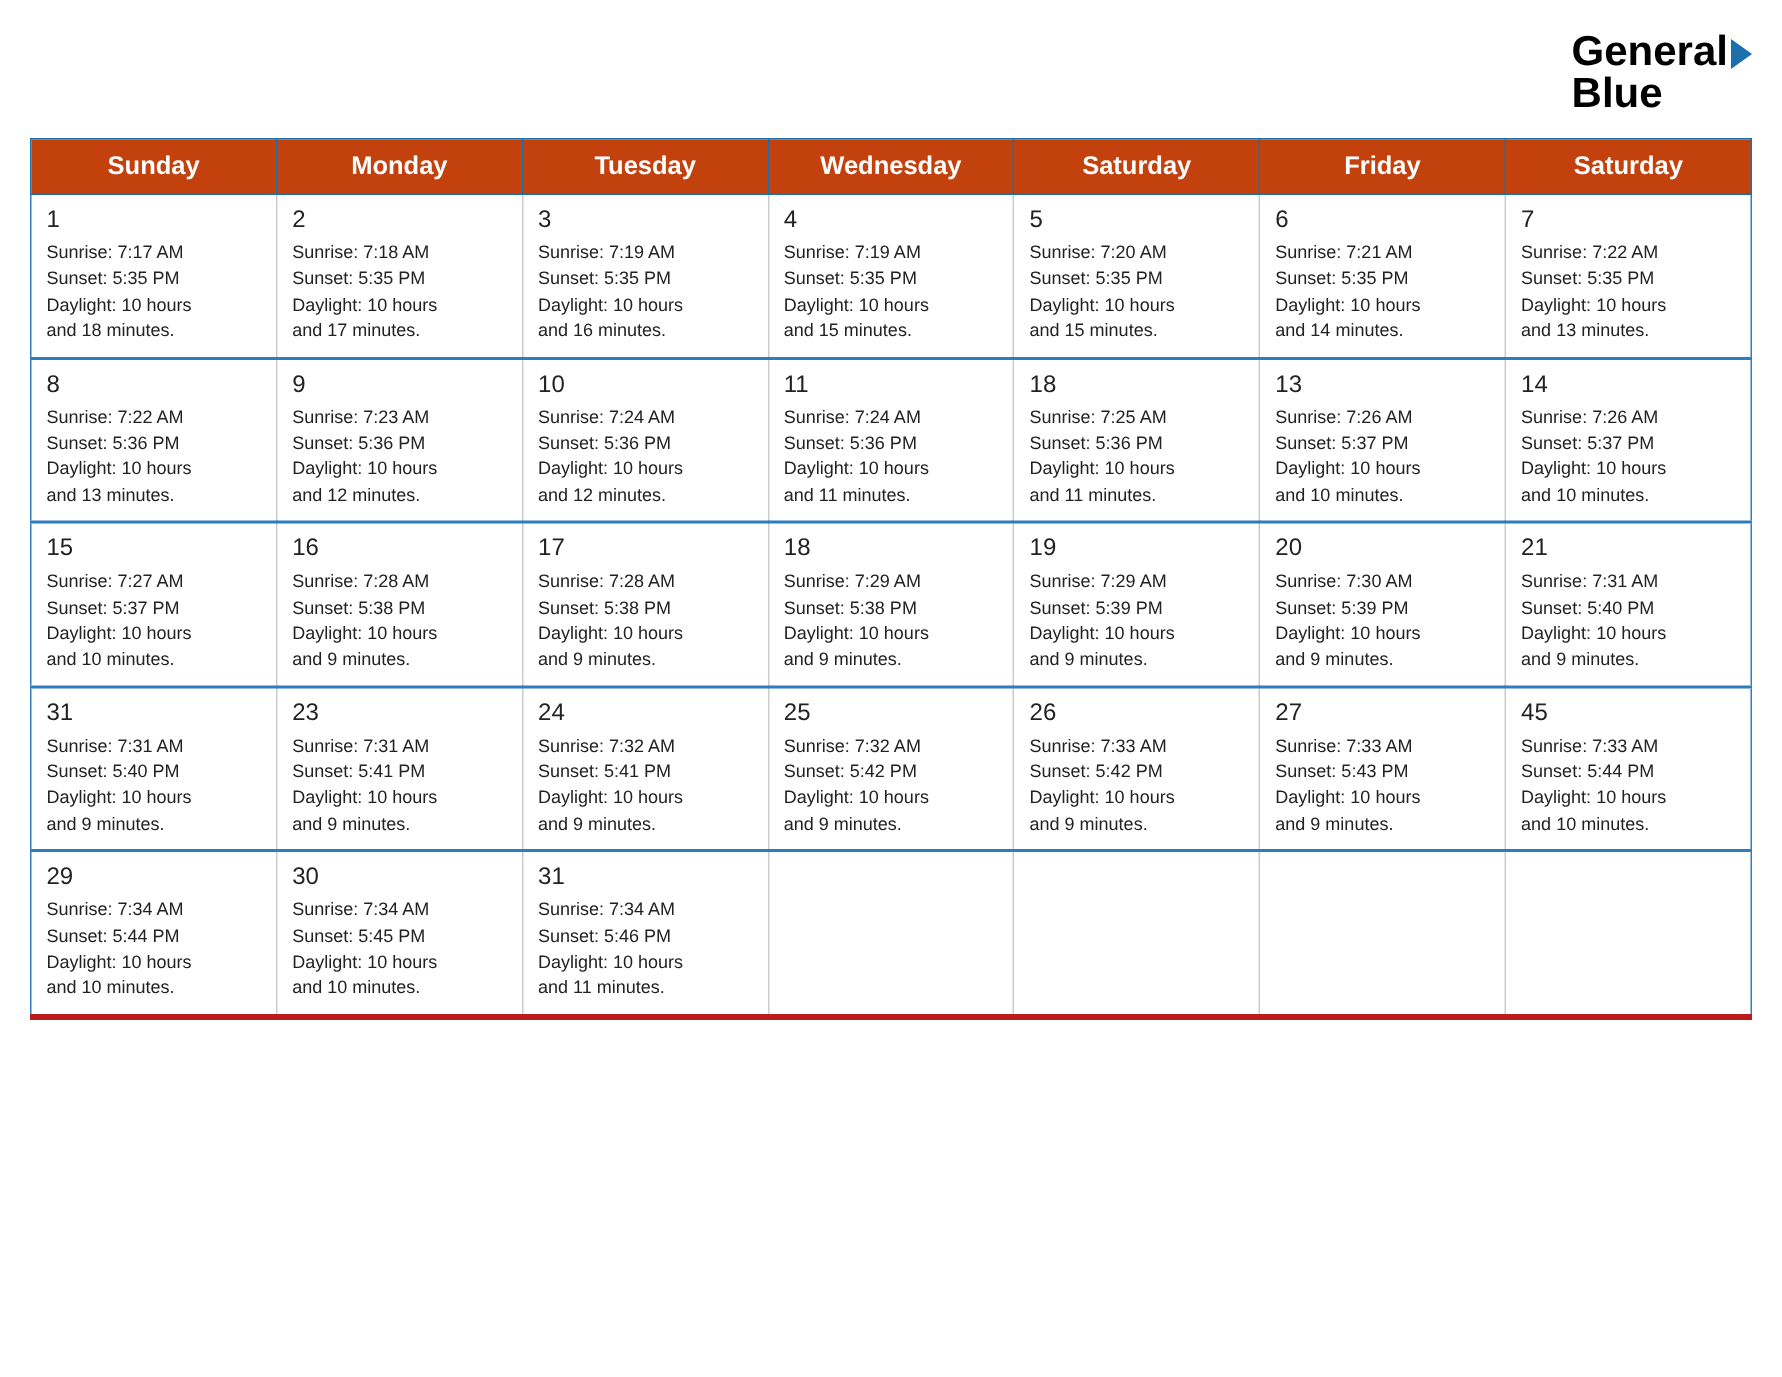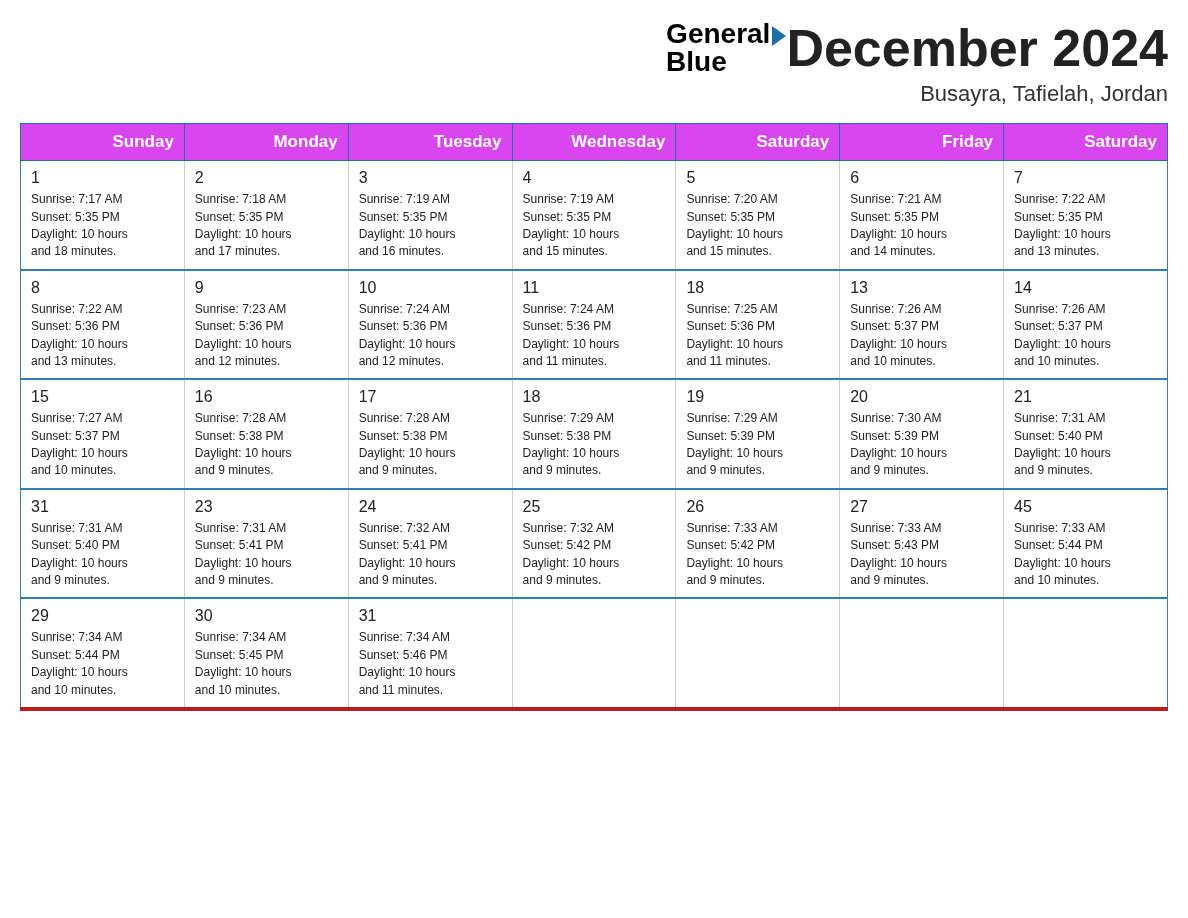--- a/index.html
+++ b/index.html
@@ -51,26 +51,26 @@
     .location {
       font-size: 22px;
       color: #333;
       margin-top: 4px;
     }
     table {
       width: 100%;
       border-collapse: collapse;
     }
     thead tr th {
-      background-color: #d946ef;
+      background-color: #c2410c;
       color: #fff;
       font-size: 17px;
       font-weight: bold;
       padding: 8px 10px;
-      text-align: right;
+      text-align: center;
       border: 1px solid #1a6fad;
     }
     tbody tr {
       border-bottom: 2px solid #2e7dbf;
     }
     tbody td {
       vertical-align: top;
       padding: 8px 10px;
       border-left: 1px solid #ccc;
       border-right: 1px solid #ccc;
@@ -102,24 +102,20 @@
 </head>
 <body>
 
 <div class="header">
   <div class="logo-wrapper">
     <div class="logo-top">
       <span class="logo-text">General</span>
       <div class="logo-arrow"></div>
     </div>
     <span class="logo-text blue" style="margin-left:0;">Blue</span>
-  </div>
-  <div class="title-block">
-    <div class="month-title">December 2024</div>
-    <div class="location">Busayra, Tafielah, Jordan</div>
   </div>
 </div>
 
 <table>
   <thead>
     <tr>
       <th>Sunday</th>
       <th>Monday</th>
       <th>Tuesday</th>
       <th>Wednesday</th>

